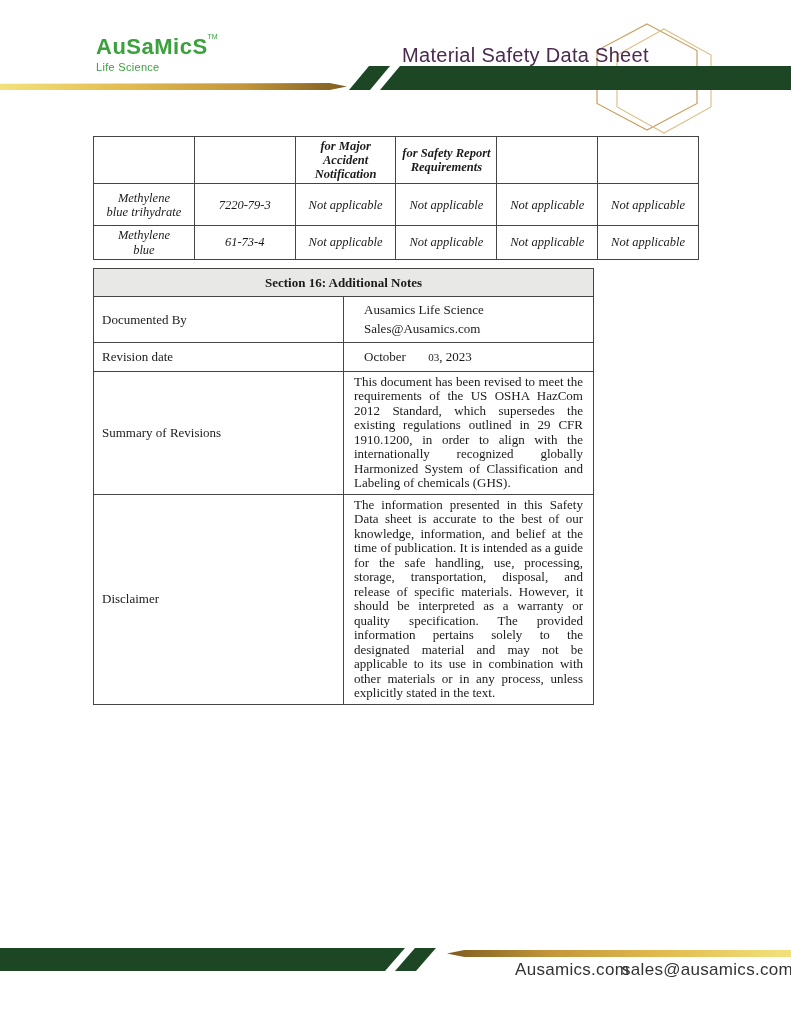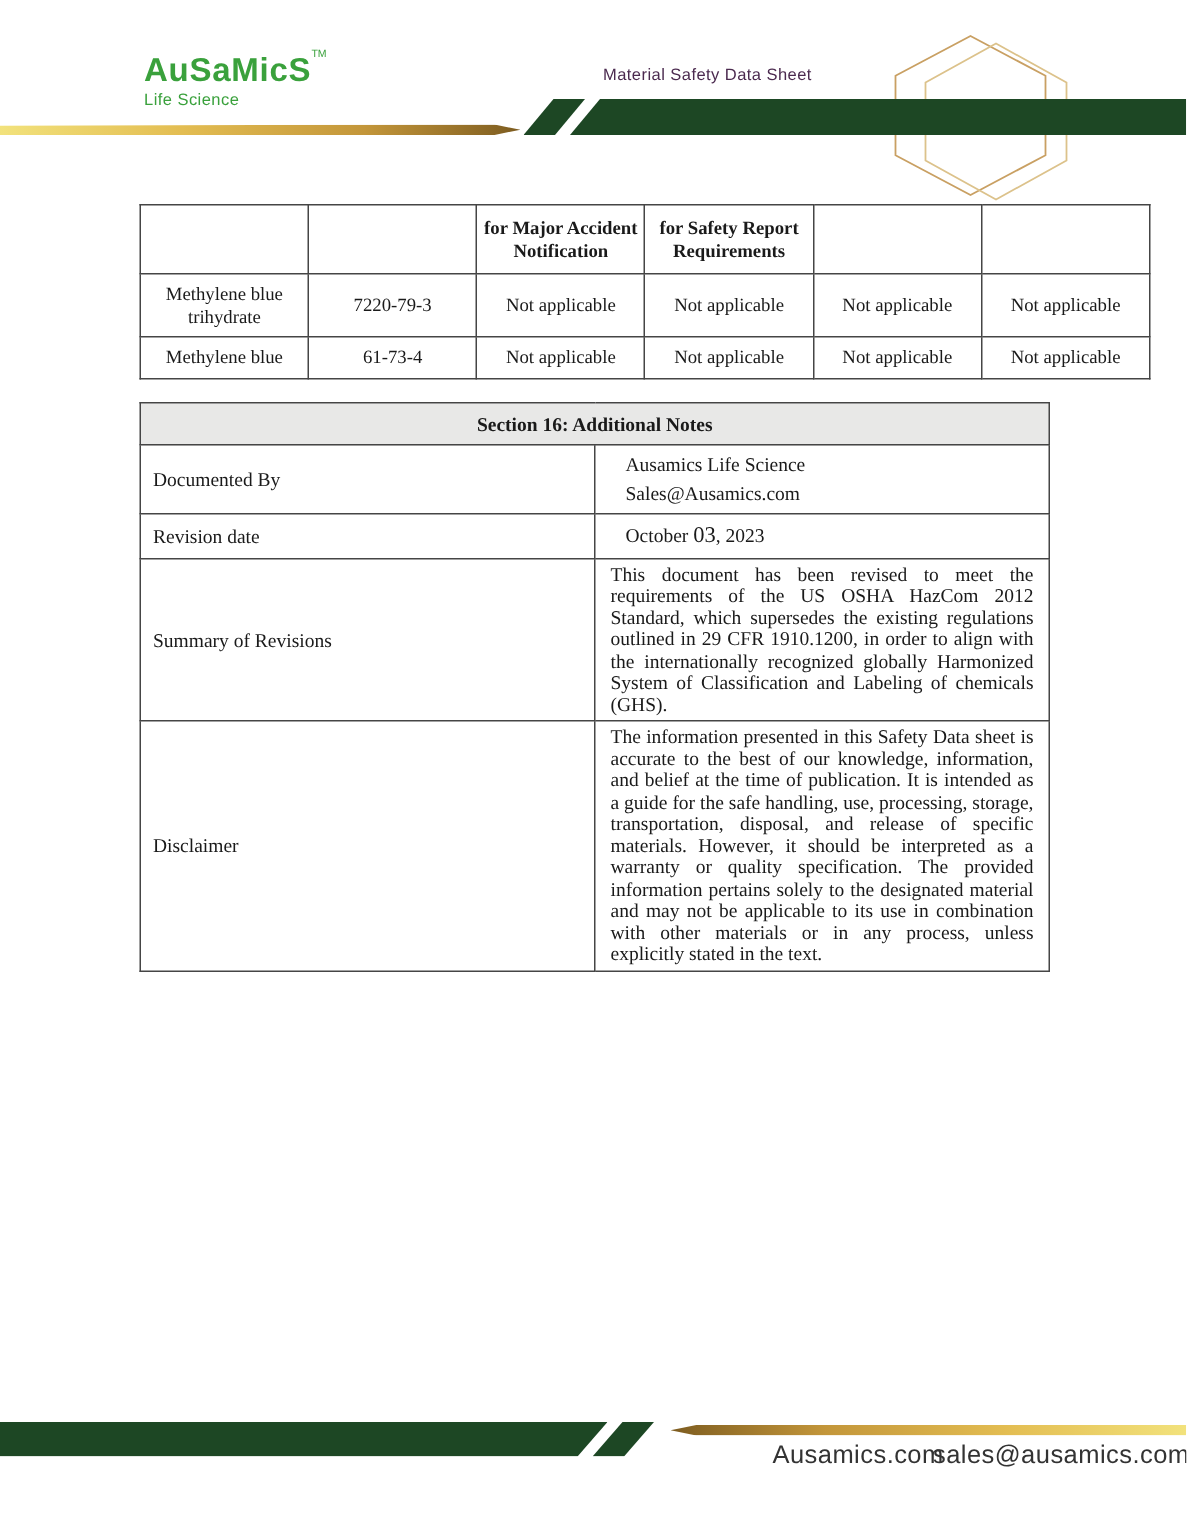--- a/index.html
+++ b/index.html
@@ -20,21 +20,21 @@
     font-family: "Liberation Sans", "DejaVu Sans", sans-serif;
     color: #3aa13c; z-index: 3; width: 100px;
   }
   .logo-brand { font-size: 22px; font-weight: 600; letter-spacing: 0.5px; line-height: 1; white-space: nowrap; }
   .logo-tm { font-size: 7px; font-weight: 400; vertical-align: top; position: relative; top: -3px; letter-spacing: 0; }
   .logo-tagline { font-size: 11px; font-weight: 400; text-align: left; margin-top: 3px; letter-spacing: 0.3px; }
 
   .page-title {
     position: absolute; left: 402px; top: 44px; z-index: 3;
     font-family: "Liberation Sans", "DejaVu Sans", sans-serif;
-    font-size: 11px; font-weight: 500; color: #4b2a4f; letter-spacing: 0.3px;
+    font-size: 20px; font-weight: 500; color: #4b2a4f; letter-spacing: 0.3px;
     white-space: nowrap;
   }
 
   .hexagons { position: absolute; left: 590px; top: 20px; width: 125px; height: 118px; z-index: 1; }
 
   .band { position: absolute; background: #1d4724; z-index: 2; }
   .band-header-main {
     left: 380px; top: 66px; width: 411px; height: 24px;
     clip-path: polygon(20px 0, 411px 0, 411px 24px, 0 24px);
   }
@@ -46,47 +46,47 @@
     position: absolute; left: 0; top: 83px; width: 347px; height: 7px; z-index: 2;
     background: linear-gradient(90deg, #f2e27c 0%, #e3bd52 35%, #c3963a 70%, #7d5c20 100%);
     clip-path: polygon(0 12%, 95% 0%, 100% 50%, 95% 100%, 0% 100%);
   }
 
   
   table { border-collapse: collapse; }
   td, th { border: 1px solid #454545; }
 
   .chem-table {
-    position: absolute; left: 93px; top: 136px; width: 674px; z-index: 3;
-    table-layout: fixed; font-size: 12.5px; line-height: 1.13; text-align: center;
+    position: absolute; left: 93px; top: 136px; width: 606px; z-index: 3;
+    table-layout: fixed; font-size: 12.5px; line-height: 1.13; text-align: center; font-style: italic;
   }
   .chem-table th { font-weight: bold; padding: 2px 2px; vertical-align: middle; }
   .chem-table td { padding: 2px 2px; vertical-align: middle; }
   .chem-table .name-col { padding: 2px 12px; }
   .chem-table tr.hdr { height: 46px; }
   .chem-table tr.r1 { height: 42px; }
   .chem-table tr.r2 { height: 28px; }
 
   .sec16-table {
-    position: absolute; left: 93px; top: 268px; width: 607px; z-index: 3;
+    position: absolute; left: 93px; top: 268px; width: 501px; z-index: 3;
     table-layout: fixed; font-size: 13px;
   }
   .sec16-title {
     background: #e8e8e7; font-weight: bold; text-align: center;
     height: 28px; vertical-align: middle; font-size: 13px;
   }
   .sec16-label {
     width: 140px; font-weight: normal; padding: 4px 4px 4px 8px;
     vertical-align: middle; line-height: 1.2;
   }
   .sec16-value { padding: 4px 20px; vertical-align: middle; line-height: 1.4; }
   .sec16-value.para { text-align: justify; line-height: 1.115; padding: 3px 10px; }
   .row-documented { height: 46px; }
   .row-revision { height: 29px; }
-  .rev-day { font-size: 15px; }
+  .rev-day { font-size: 11px; margin-left: 19px; }
 
   
   .band-footer-main {
     left: 0; top: 948px; width: 405px; height: 23px;
     clip-path: polygon(0 0, 405px 0, 385px 23px, 0 23px);
   }
   .band-footer-slash {
     left: 395px; top: 948px; width: 41px; height: 23px;
     clip-path: polygon(20px 0, 41px 0, 21px 23px, 0 23px);
   }

